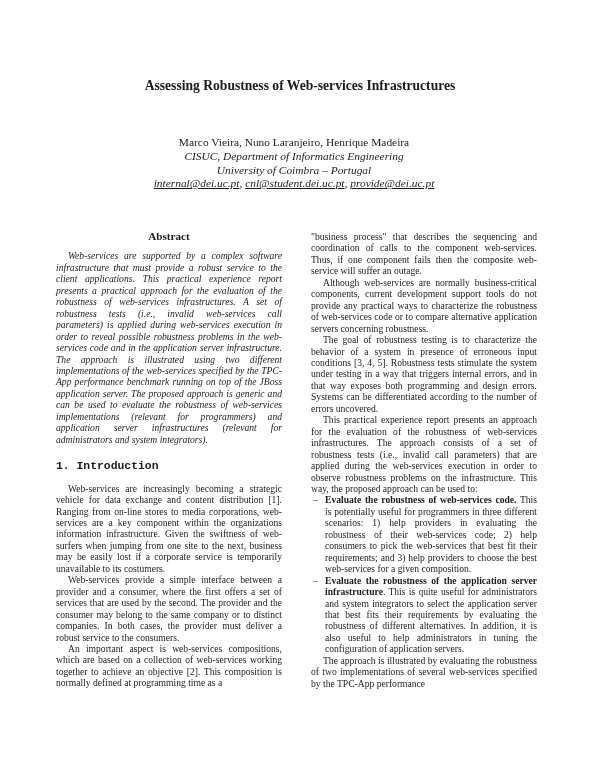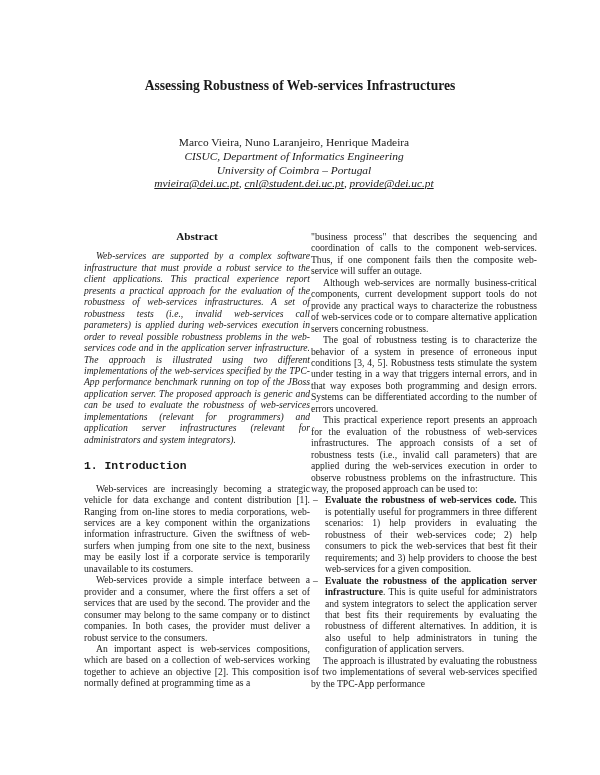--- a/index.html
+++ b/index.html
@@ -15,21 +15,21 @@
     position: absolute; left: 0; width: 564px; top: 136px;
     text-align: center; font-size: 11.4px; line-height: 13.8px; margin-left: 12px;
   }
   .authors-block .aff { font-style: italic; }
   .authors-block .emails { font-style: italic; }
   .authors-block .email { text-decoration: underline; }
   .col {
     position: absolute; top: 0; width: 226px;
     font-size: 9.6px; line-height: 11.45px; text-align: justify;
   }
-  .col-left { left: 84px; }
+  .col-left { left: 56px; }
   .col-right { left: 311px; width: 226px; }
   .heading-abs {
     text-align: center; font-weight: bold; font-size: 11.2px;
     margin: 0 0 8px 0;
   }
   .abstract p { font-style: italic; margin: 0; text-indent: 12px; }
   .sec-heading { font-weight: bold; font-size: 11.4px; margin: 0 0 10px 0; font-family: Liberation Mono, monospace; }
   p { margin: 0; text-indent: 12px; }
   p.noindent { text-indent: 0; }
   ul.bullets { list-style: none; margin: 0; padding: 0; }
@@ -40,21 +40,21 @@
 </head>
 <body>
 
 <div class="title">Assessing Robustness of Web-services Infrastructures</div>
 
 <div class="authors-block">
   <div>Marco Vieira, Nuno Laranjeiro, Henrique Madeira</div>
   <div class="aff">CISUC, Department of Informatics Engineering</div>
   <div class="aff">University of Coimbra – Portugal</div>
   <div class="emails">
-    <span class="email">mvieira@dei.uc.pt</span><span>, </span><span class="email">cnl@student.dei.uc.pt</span><span>, </span><span class="email">provide@dei.uc.pt</span>
+    <span class="email">internal@dei.uc.pt</span><span>, </span><span class="email">cnl@student.dei.uc.pt</span><span>, </span><span class="email">provide@dei.uc.pt</span>
   </div>
 </div>
 
 <div class="col col-left" style="top:231px;">
   <div class="heading-abs">Abstract</div>
   <div class="abstract">
     <p>Web-services are supported by a complex software infrastructure that must provide a robust service to the client applications. This practical experience report presents a practical approach for the evaluation of the robustness of web-services infrastructures. A set of robustness tests (i.e., invalid web-services call parameters) is applied during web-services execution in order to reveal possible robustness problems in the web-services code and in the application server infrastructure. The approach is illustrated using two different implementations of the web-services specified by the TPC-App performance benchmark running on top of the JBoss application server. The proposed approach is generic and can be used to evaluate the robustness of web-services implementations (relevant for programmers) and application server infrastructures (relevant for administrators and system integrators).</p>
   </div>
   <div style="height:16px"></div>
   <div class="sec-heading">1. Introduction</div>

